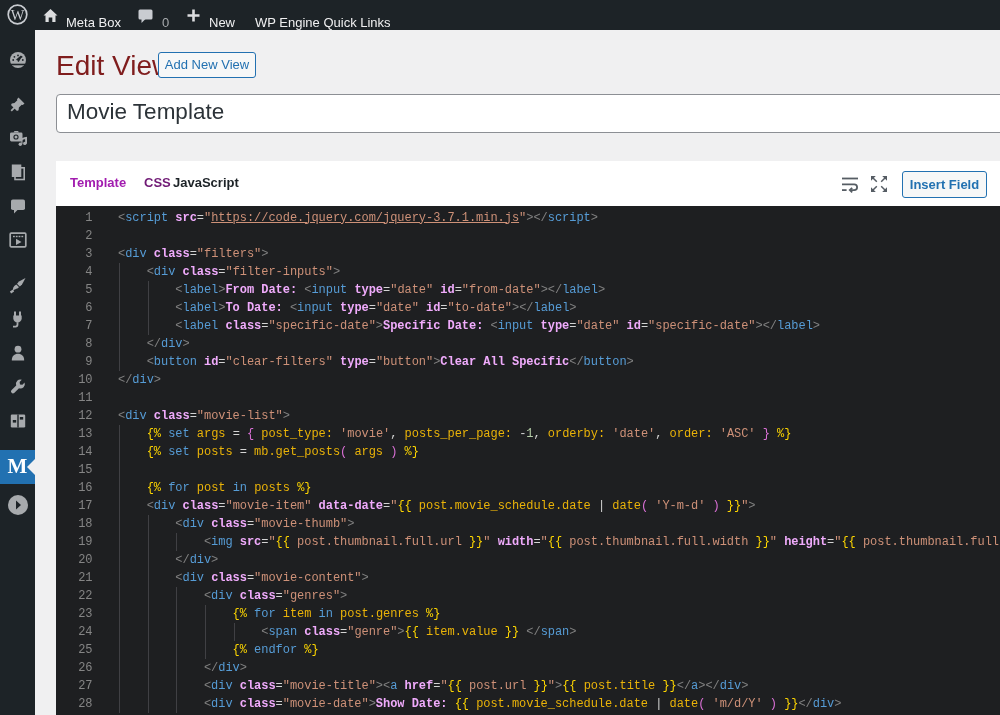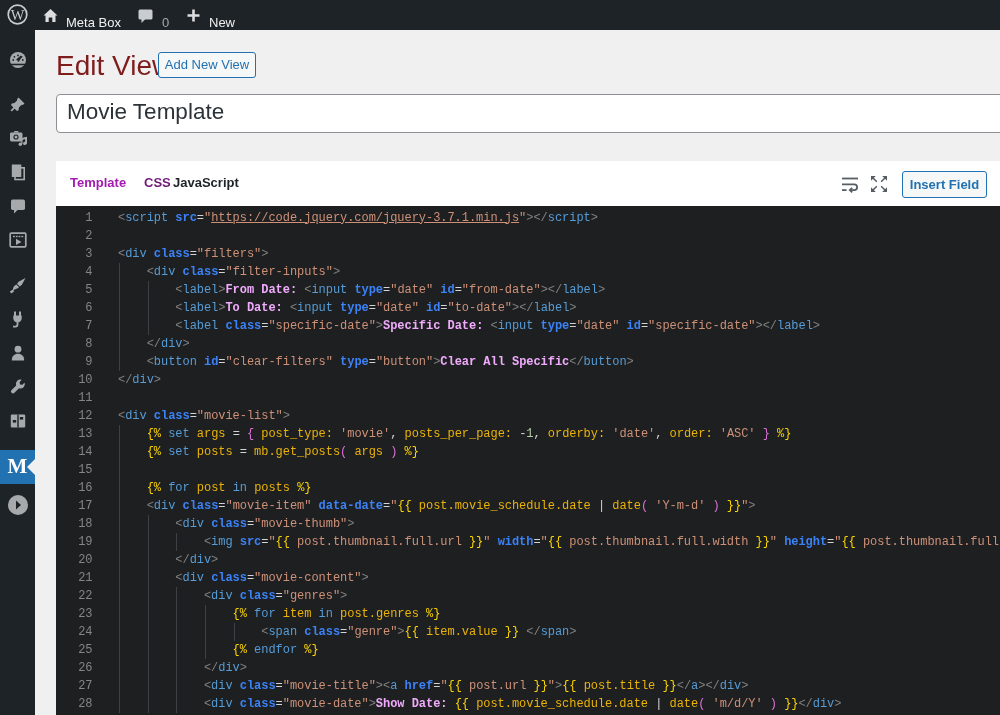--- a/index.html
+++ b/index.html
@@ -23,21 +23,21 @@
 #tabs{position:absolute;left:0;top:0;width:100%;height:44.5px;font-size:13px;font-weight:600}
 .tab{position:absolute;top:0;line-height:44px}
 
 #insert{position:absolute;left:846px;top:10px;width:85px;height:27px;background:#f6f7f7;
   border:1px solid #2271b1;border-radius:3px;color:#2271b1;font-size:13px;line-height:25px;text-align:center}
 #codearea{position:absolute;left:0;top:44.5px;width:952px;height:509.5px;background:#1e1f21;overflow:hidden}
 pre{font-family:"Liberation Mono",monospace;font-size:12px;line-height:18px;position:absolute;letter-spacing:-0.04px}
 #gutter{left:0;top:3px;width:36.5px;text-align:right;color:#858585}
 #code{left:62px;top:3px;color:#d4d4d4}
 i{font-style:normal}
-.t{color:#569cd6} .a{color:#3b82f6;font-weight:bold} .v{color:#eab308}
+.t{color:#569cd6} .a{color:#f0abfc;font-weight:bold} .v{color:#eab308}
 .s{color:#ce9178} .br{color:#808080} .x{color:#f0abfc;font-weight:bold}
 .n{color:#b5cea8} .g{color:#ffd700} .p{color:#da70d6}
 .u{text-decoration:underline}
 .ig{position:absolute;width:1px;background:#404044}
 </style></head>
 <body>
 
 <div id="abar">
  <div class="abi" style="left:7px;top:4px"><svg width="21" height="21" viewBox="0 0 21 21">
         <circle cx="10.5" cy="10.5" r="9.3" fill="none" stroke="#c9ccd1" stroke-width="1.7"></circle>
@@ -49,20 +49,21 @@
  <div class="abt" style="left:66px">Meta Box</div>
  <div class="abi" style="left:137px;top:7px"><svg width="17" height="17" viewBox="0 0 17 17">
         <rect x="1.5" y="2.5" width="14" height="10" rx="1.5" fill="#c9ccd1"></rect>
         <path d="M4.5 12 L4.5 16 L8.5 12 Z" fill="#c9ccd1"></path>
       </svg></div>
  <div class="abt" style="left:162px;color:#a7aaad">0</div>
  <div class="abi" style="left:186px;top:8px"><svg width="15" height="15" viewBox="0 0 15 15">
         <path d="M7.5 1.5 L7.5 13.5 M1.5 7.5 L13.5 7.5" stroke="#dcdddf" stroke-width="2.6"></path>
       </svg></div>
  <div class="abt" style="left:209px">New</div>
+ <div class="abt" style="left:255px">WP Engine Quick Links</div>
 </div>
 <div id="sbar">
 <div class="sicon" style="top:20px"><svg width="20" height="20" viewBox="0 0 20 20">
         <circle cx="10" cy="10" r="8" fill="#a7aaad"></circle>
         <path d="M10 11.5 L13.4 6.1 L8.6 10" stroke="#1d2327" stroke-width="1.6" fill="none"></path>
         <circle cx="5.2" cy="10" r="0.9" fill="#1d2327"></circle>
         <circle cx="6.4" cy="6.8" r="0.9" fill="#1d2327"></circle>
         <circle cx="10" cy="5.4" r="0.9" fill="#1d2327"></circle>
         <circle cx="13.6" cy="6.8" r="0.9" fill="#1d2327"></circle>
         <circle cx="14.8" cy="10" r="0.9" fill="#1d2327"></circle>

